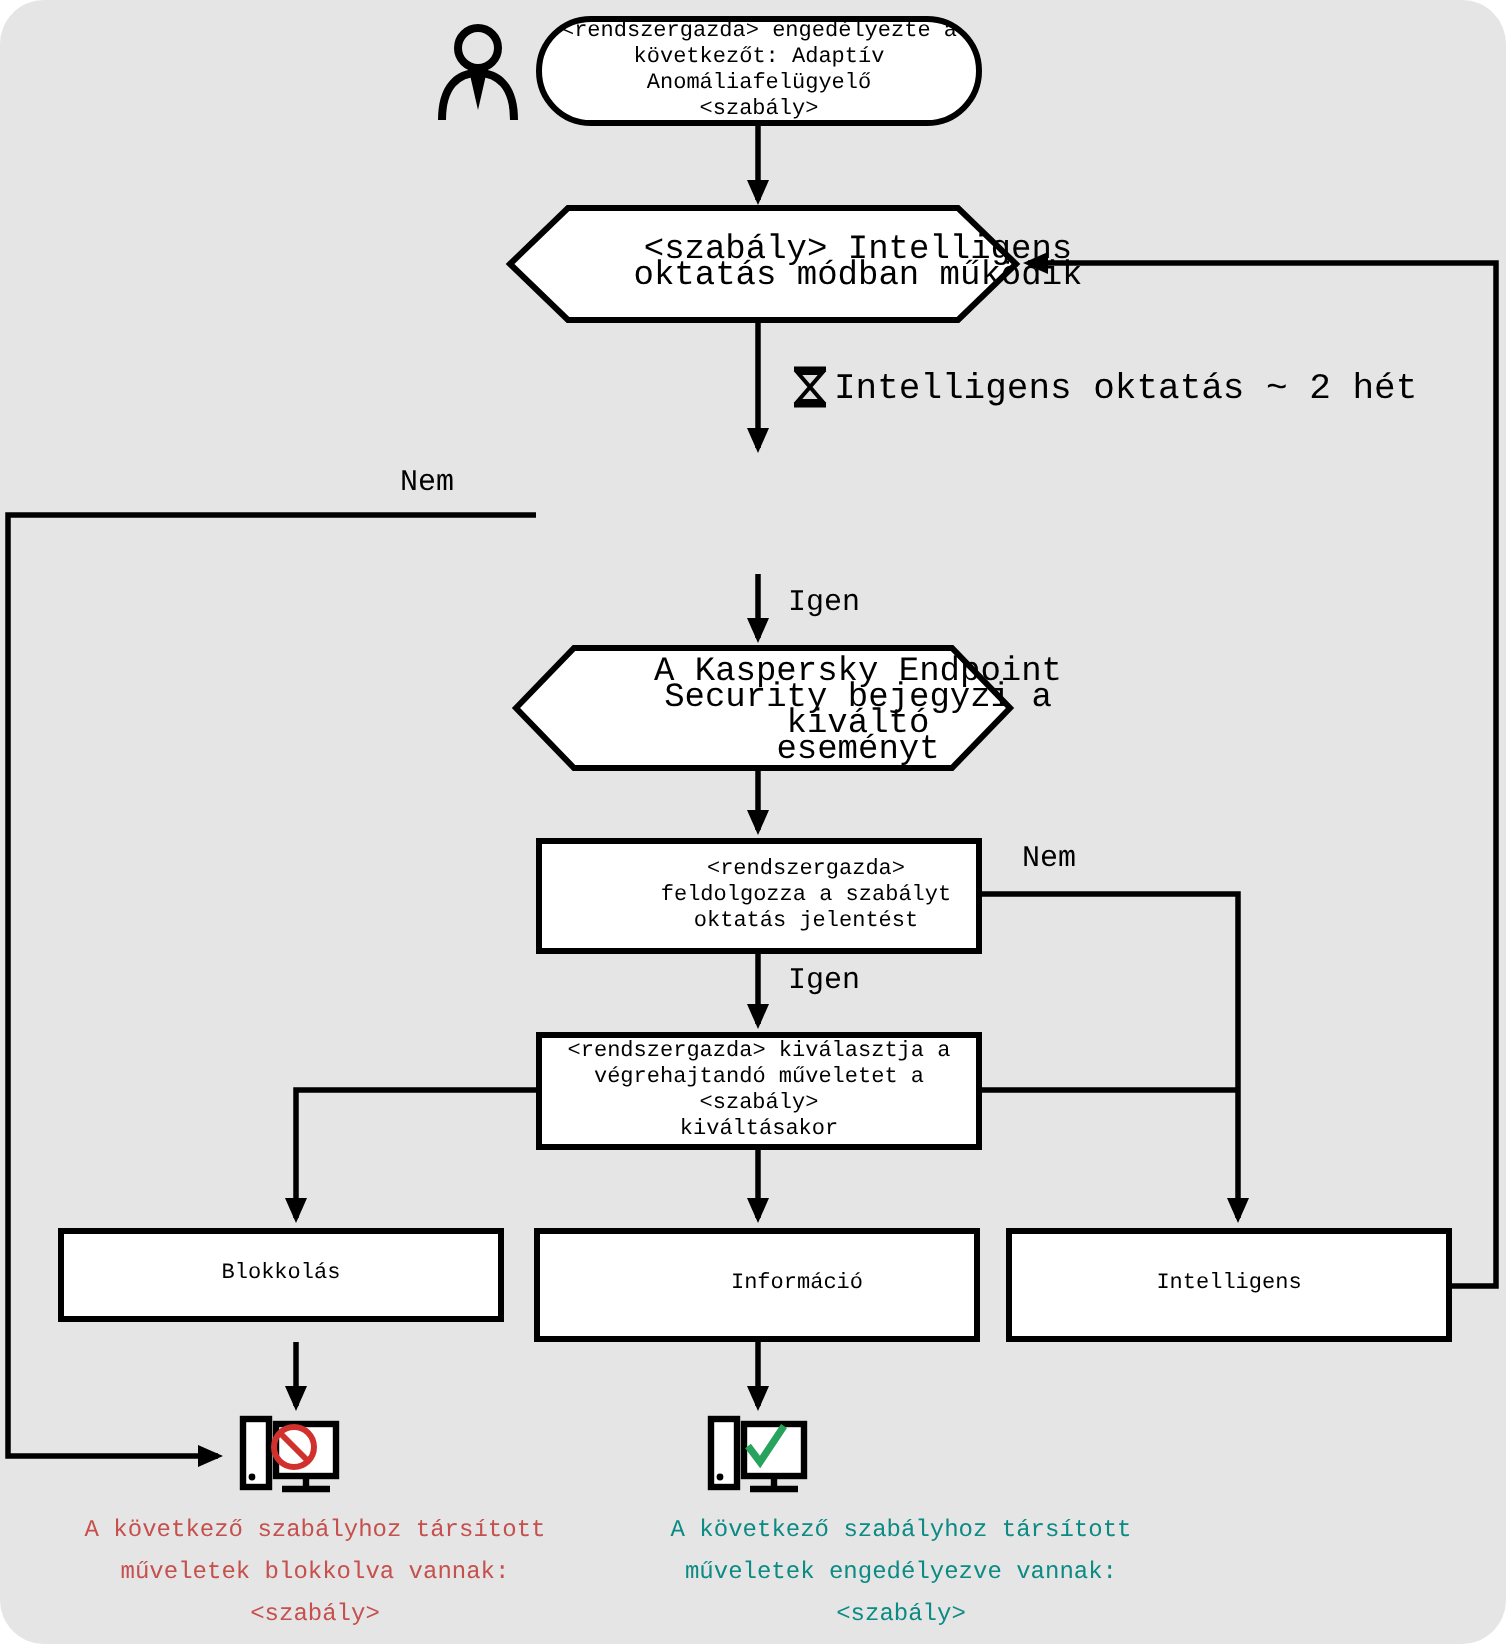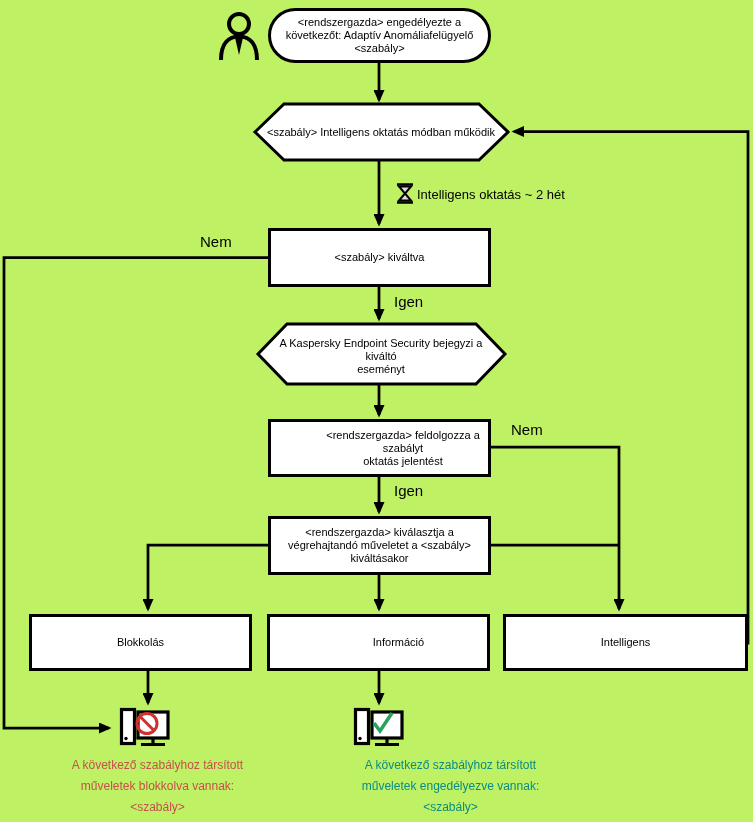--- a/index.html
+++ b/index.html
@@ -1,26 +1,26 @@
 <!DOCTYPE html>
 <html><head>
 <meta charset="utf-8">
 <style>
   html,body{margin:0;padding:0;background:#fff;}
-  #stage{position:relative;width:753px;height:822px;background:#bef264;overflow:hidden;
-         font-family:Liberation Sans, sans-serif;color:#000;}
+  #stage{position:relative;width:753px;height:822px;background:#e5e5e5;overflow:hidden;
+         font-family:Liberation Mono, monospace;color:#000;border-radius:22px;}
   #wires{position:absolute;left:0;top:0;width:753px;height:822px;}
   .node{position:absolute;box-sizing:border-box;border:3px solid #000;background:#fff;
         display:flex;flex-direction:column;align-items:center;justify-content:center;
         text-align:center;font-size:11px;line-height:13px;}
   .stadium{border-radius:28px;}
   .hexlabel{position:absolute;display:flex;flex-direction:column;align-items:center;
-        justify-content:center;text-align:center;font-size:11px;line-height:13px;}
+        justify-content:center;text-align:center;font-size:17px;line-height:13px;margin-left:48px;}
   .edge-label{position:absolute;font-size:15px;line-height:18px;}
-  .duration-label{position:absolute;font-size:13px;line-height:18px;}
+  .duration-label{position:absolute;font-size:18px;line-height:18px;}
   .result{position:absolute;width:265px;text-align:center;font-size:12px;line-height:21px;}
   .result-blocked{color:#c5504d;}
   .result-allowed{color:#0b8b84;}
 </style>
 </head>
 <body>
 
 <div id="stage">
 
   <svg id="wires" viewBox="0 0 753 822" xmlns="http://www.w3.org/2000/svg">
@@ -88,42 +88,39 @@
 
   <div class="hexlabel" style="left:260px;top:106px;width:242px;height:52px;">&lt;szabály&gt; Intelligens oktatás módban működik</div>
 
   <div class="hexlabel" style="left:264px;top:326px;width:234px;height:60px;">
     <div>A Kaspersky Endpoint Security bejegyzi a kiváltó</div>
     <div>eseményt</div>
   </div>
 
   <div class="duration-label" style="left:417px;top:186px;">Intelligens oktatás ~ 2 hét</div>
 
-  <div class="node" style="left:268px;top:228px;width:223px;height:59px;">
-    <div>&lt;szabály&gt; kiváltva</div>
-  </div>
 
   <div class="node" style="left:268px;top:419px;width:223px;height:58px;padding-left:47px;">
     <div>&lt;rendszergazda&gt; feldolgozza a szabályt</div>
     <div>oktatás jelentést</div>
   </div>
 
   <div class="node" style="left:268px;top:516px;width:223px;height:59px;">
     <div>&lt;rendszergazda&gt; kiválasztja a</div>
     <div>végrehajtandó műveletet a &lt;szabály&gt;</div>
     <div>kiváltásakor</div>
   </div>
 
-  <div class="node" style="left:29px;top:614px;width:223px;height:57px;align-items:center;">
+  <div class="node" style="left:29px;top:614px;width:223px;height:47px;align-items:center;">
     <div>Blokkolás</div>
   </div>
   <div class="node" style="left:267px;top:614px;width:223px;height:57px;padding-left:40px;">
     <div>Információ</div>
   </div>
-  <div class="node" style="left:503px;top:614px;width:245px;height:57px;">
+  <div class="node" style="left:503px;top:614px;width:223px;height:57px;">
     <div>Intelligens</div>
   </div>
 
   <div class="edge-label" style="left:200px;top:233px;">Nem</div>
   <div class="edge-label" style="left:394px;top:293px;">Igen</div>
   <div class="edge-label" style="left:511px;top:421px;">Nem</div>
   <div class="edge-label" style="left:394px;top:482px;">Igen</div>
 
   <div class="result result-blocked" style="left:25px;top:755px;">
     <div>A következő szabályhoz társított</div>

